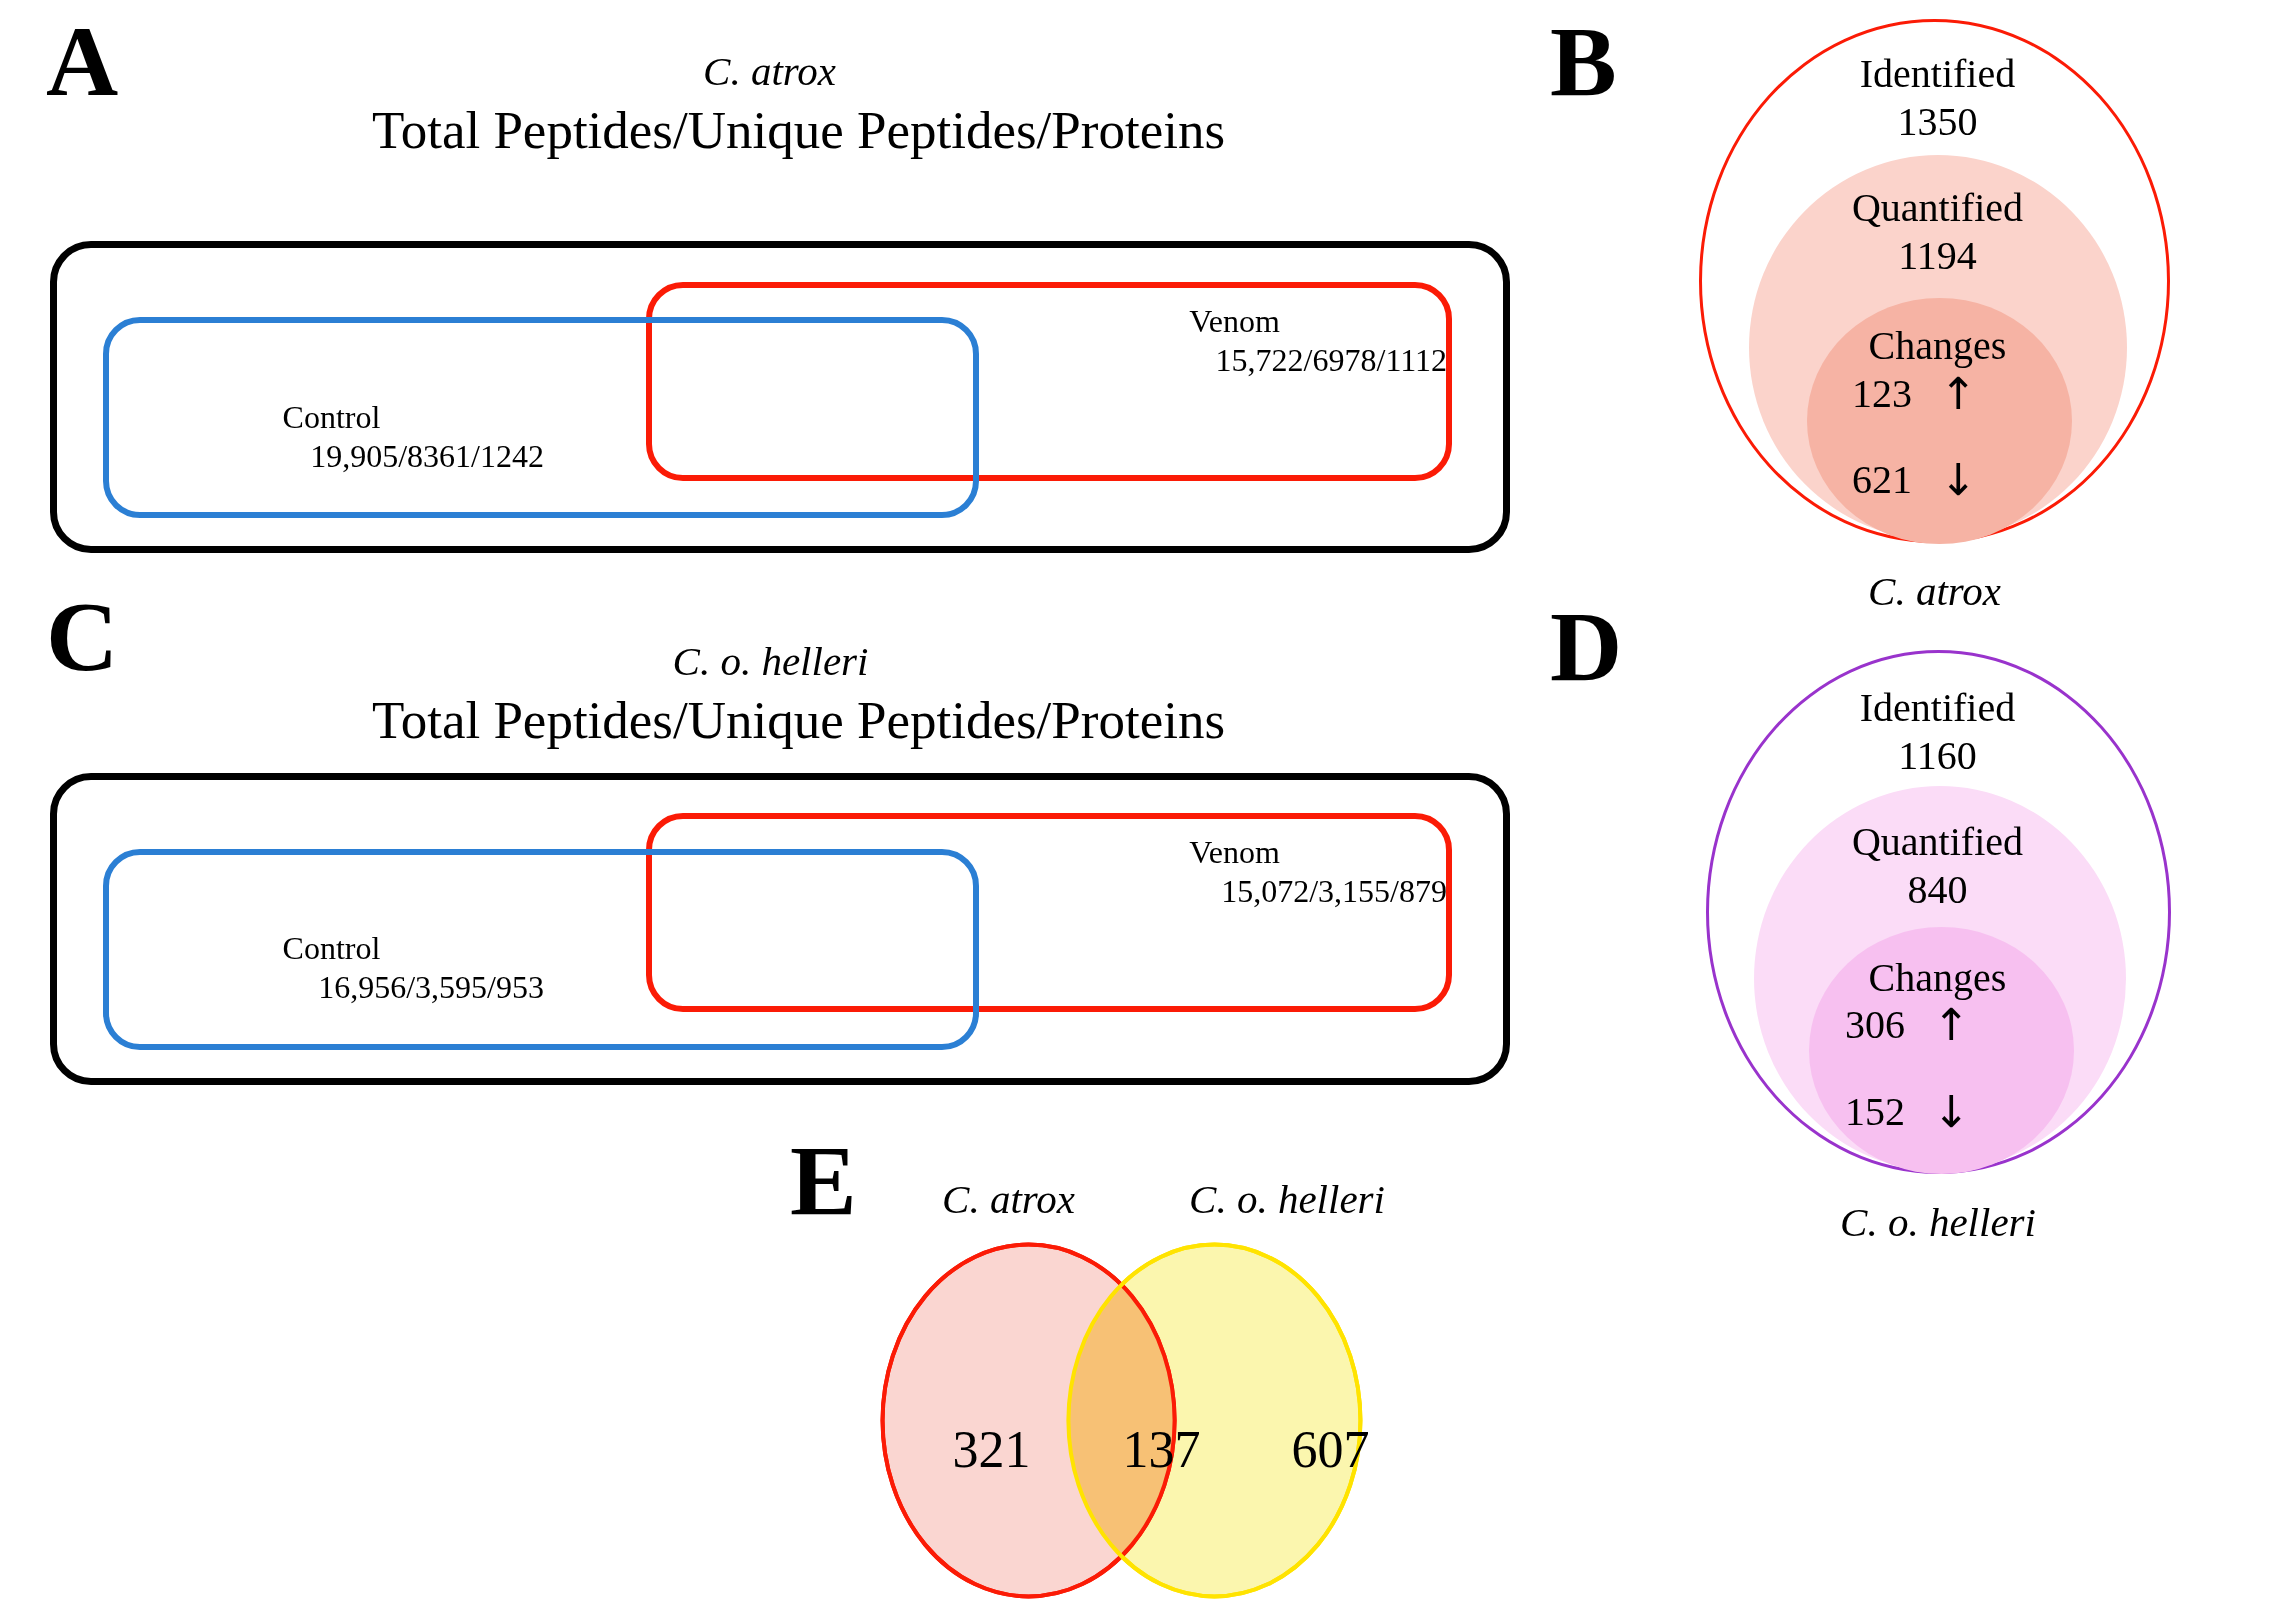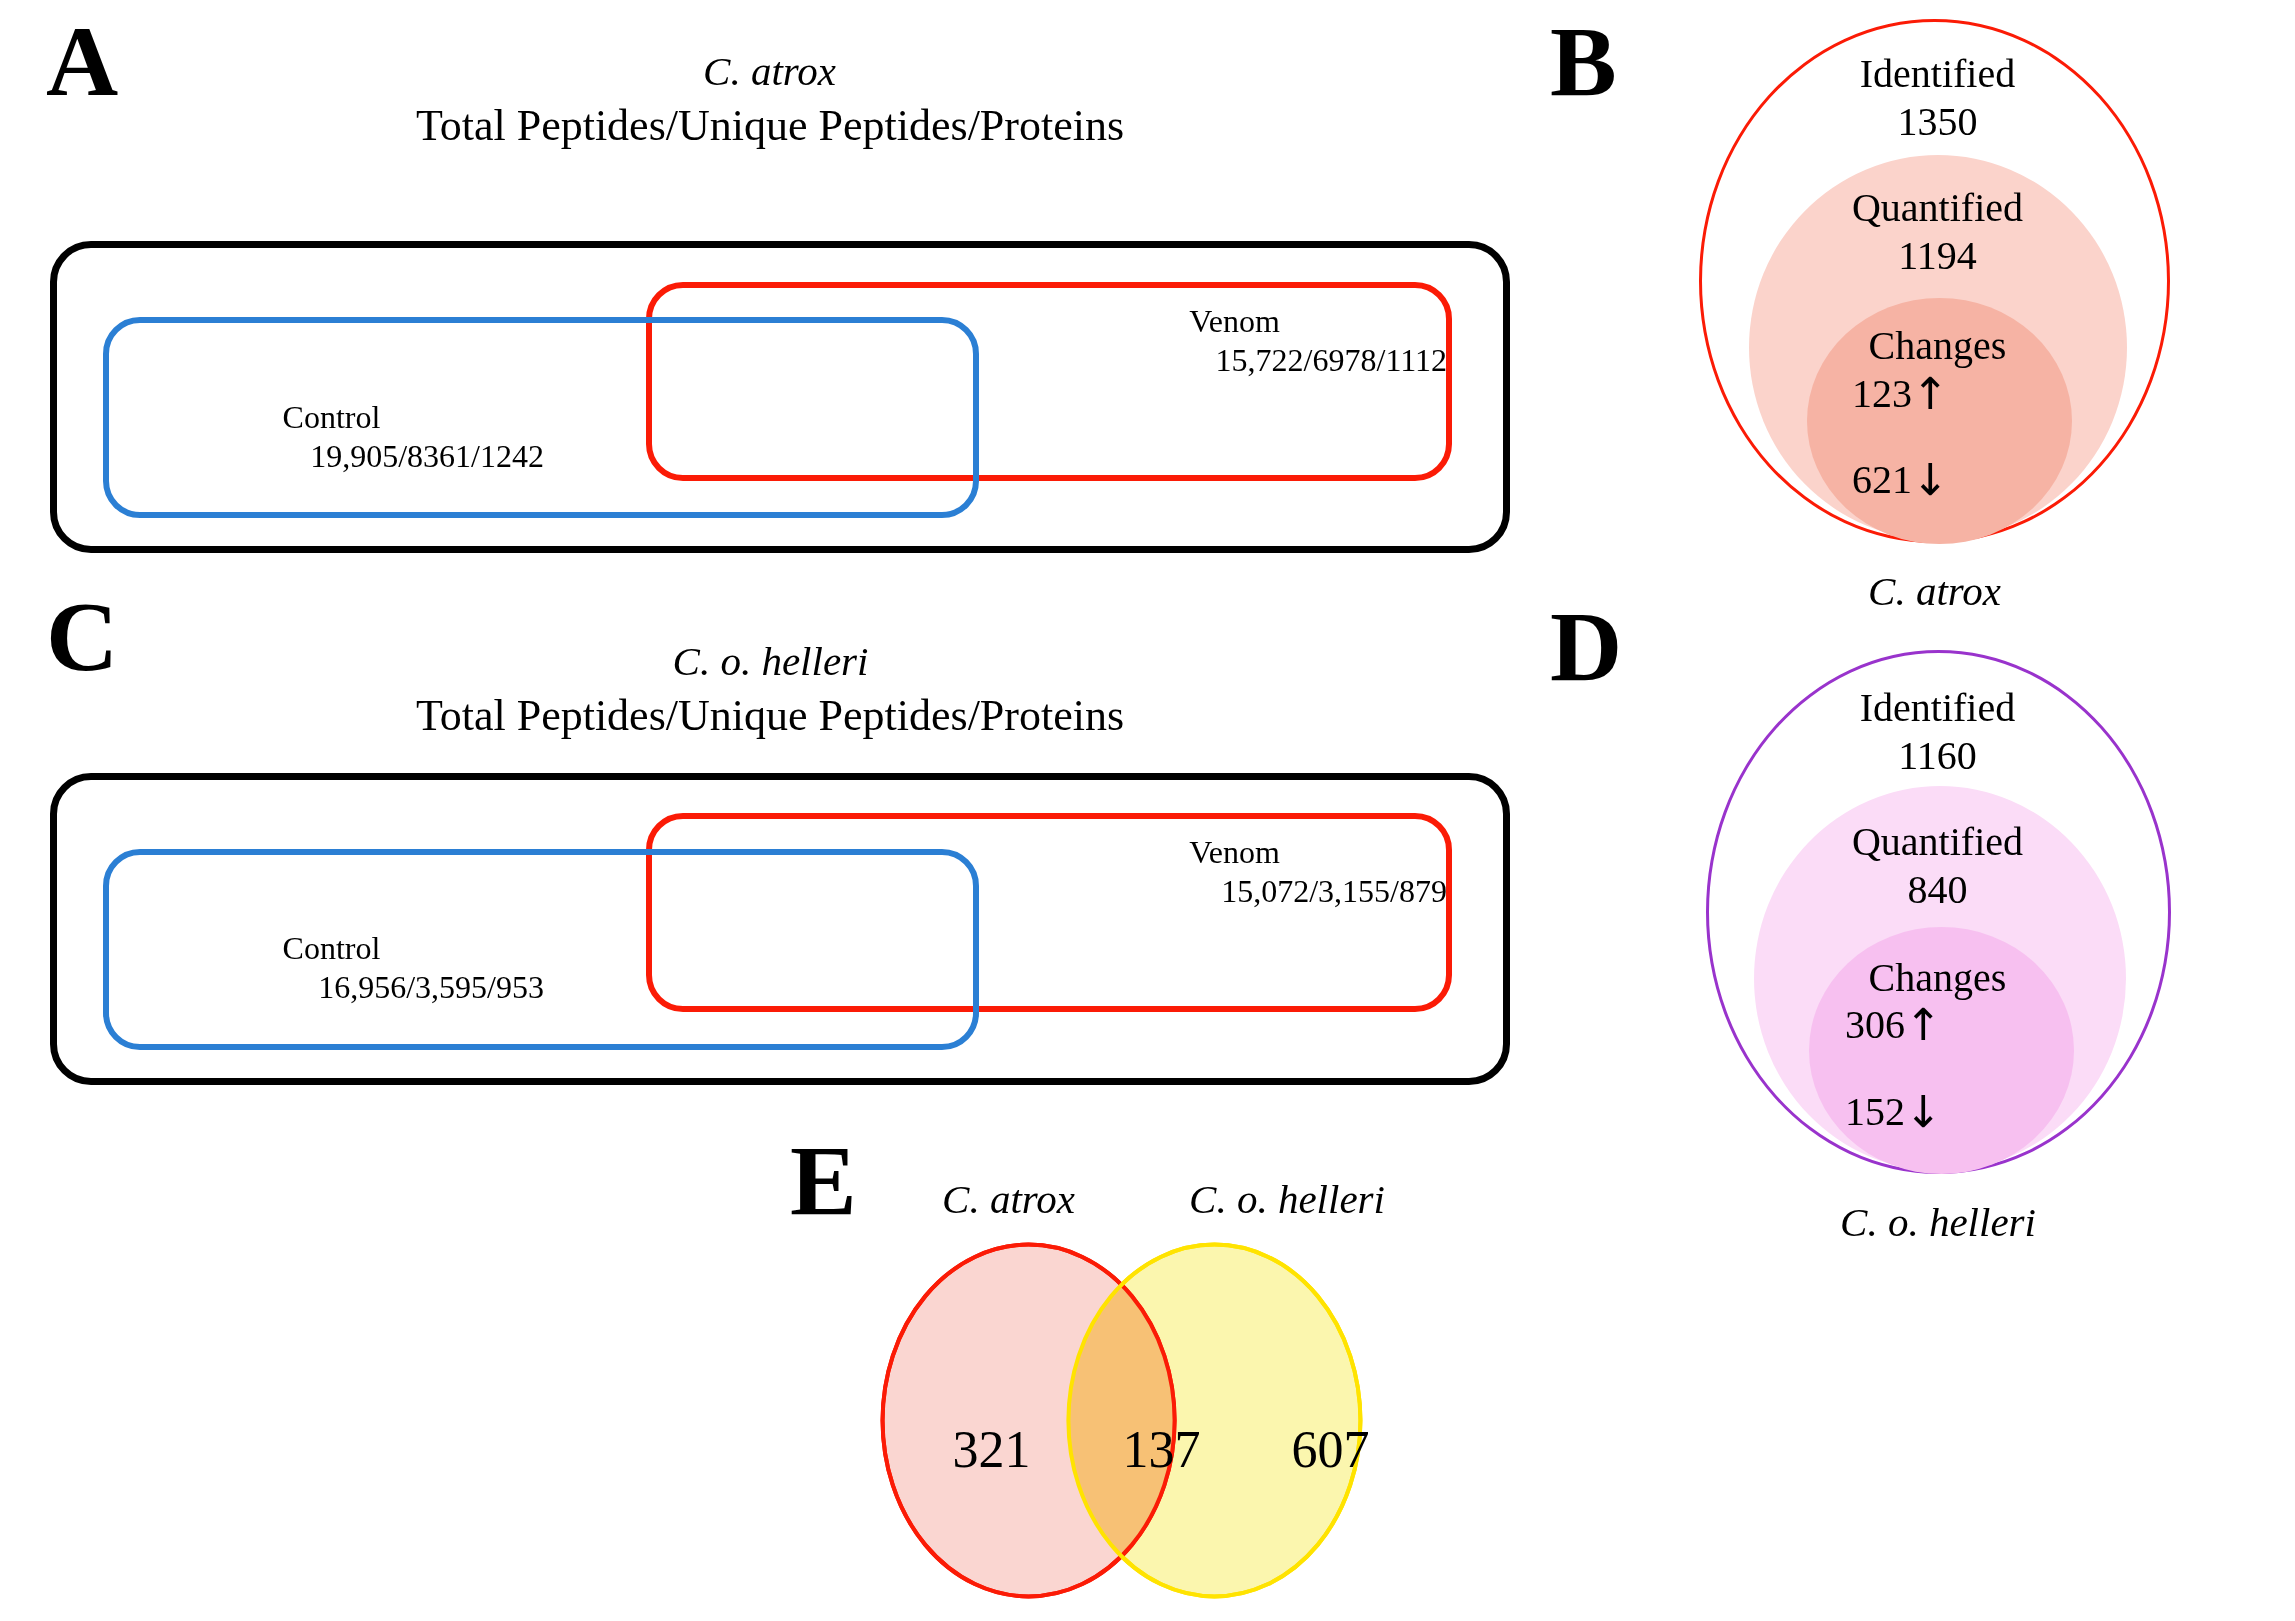--- a/index.html
+++ b/index.html
@@ -30,21 +30,21 @@
   .species {
     position: absolute;
     font-style: italic;
     font-size: 41px;
     line-height: 1.05;
     text-align: center;
     white-space: nowrap;
   }
   .subtitle {
     position: absolute;
-    font-size: 44px;
+    font-size: 53px;
     line-height: 1.05;
     text-align: center;
     white-space: nowrap;
   }
   .box-outer {
     position: absolute;
     border: 7.3px solid #000000;
     border-radius: 41px;
     box-sizing: border-box;
     background: transparent;
@@ -88,21 +88,21 @@
   }
   .nest-text .n-lab { display: block; }
   .nest-text .n-val { display: block; }
   .arrow-row {
     position: absolute;
     font-size: 40px;
     line-height: 1.1;
     white-space: nowrap;
     display: flex;
     align-items: center;
-    gap: 0;
+    gap: 28px;
   }
   .caption-species {
     position: absolute;
     font-style: italic;
     font-size: 41px;
     text-align: center;
     white-space: nowrap;
   }
   .venn-label {
     position: absolute;

